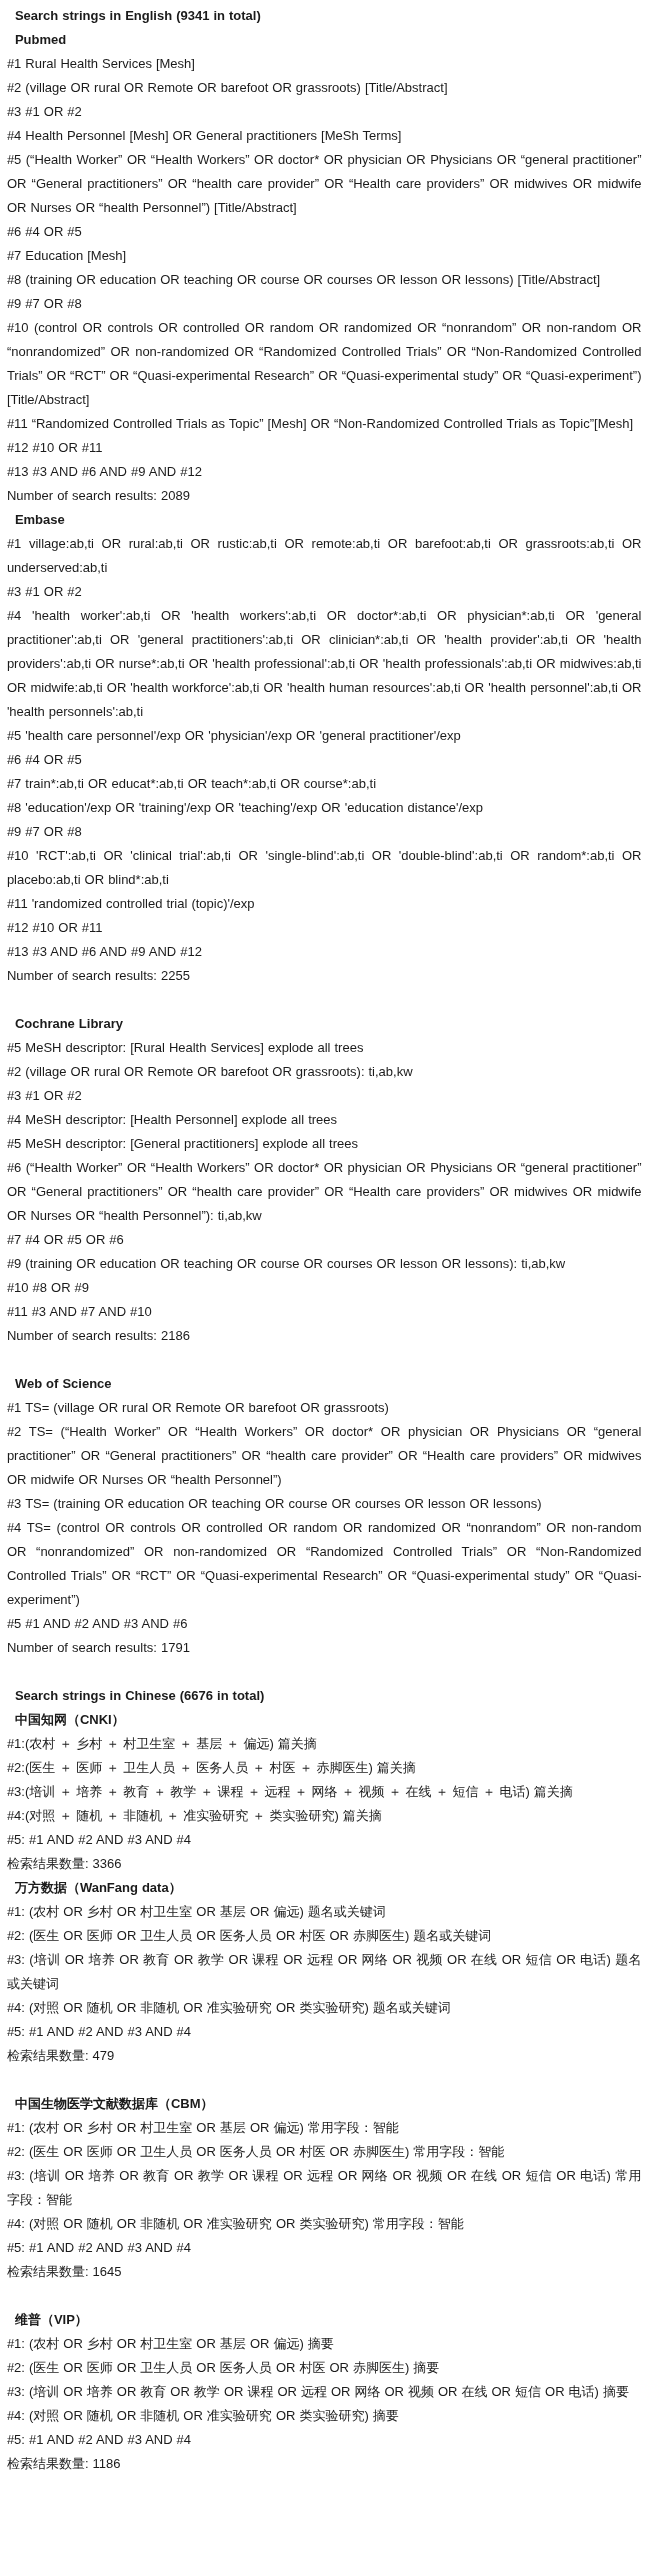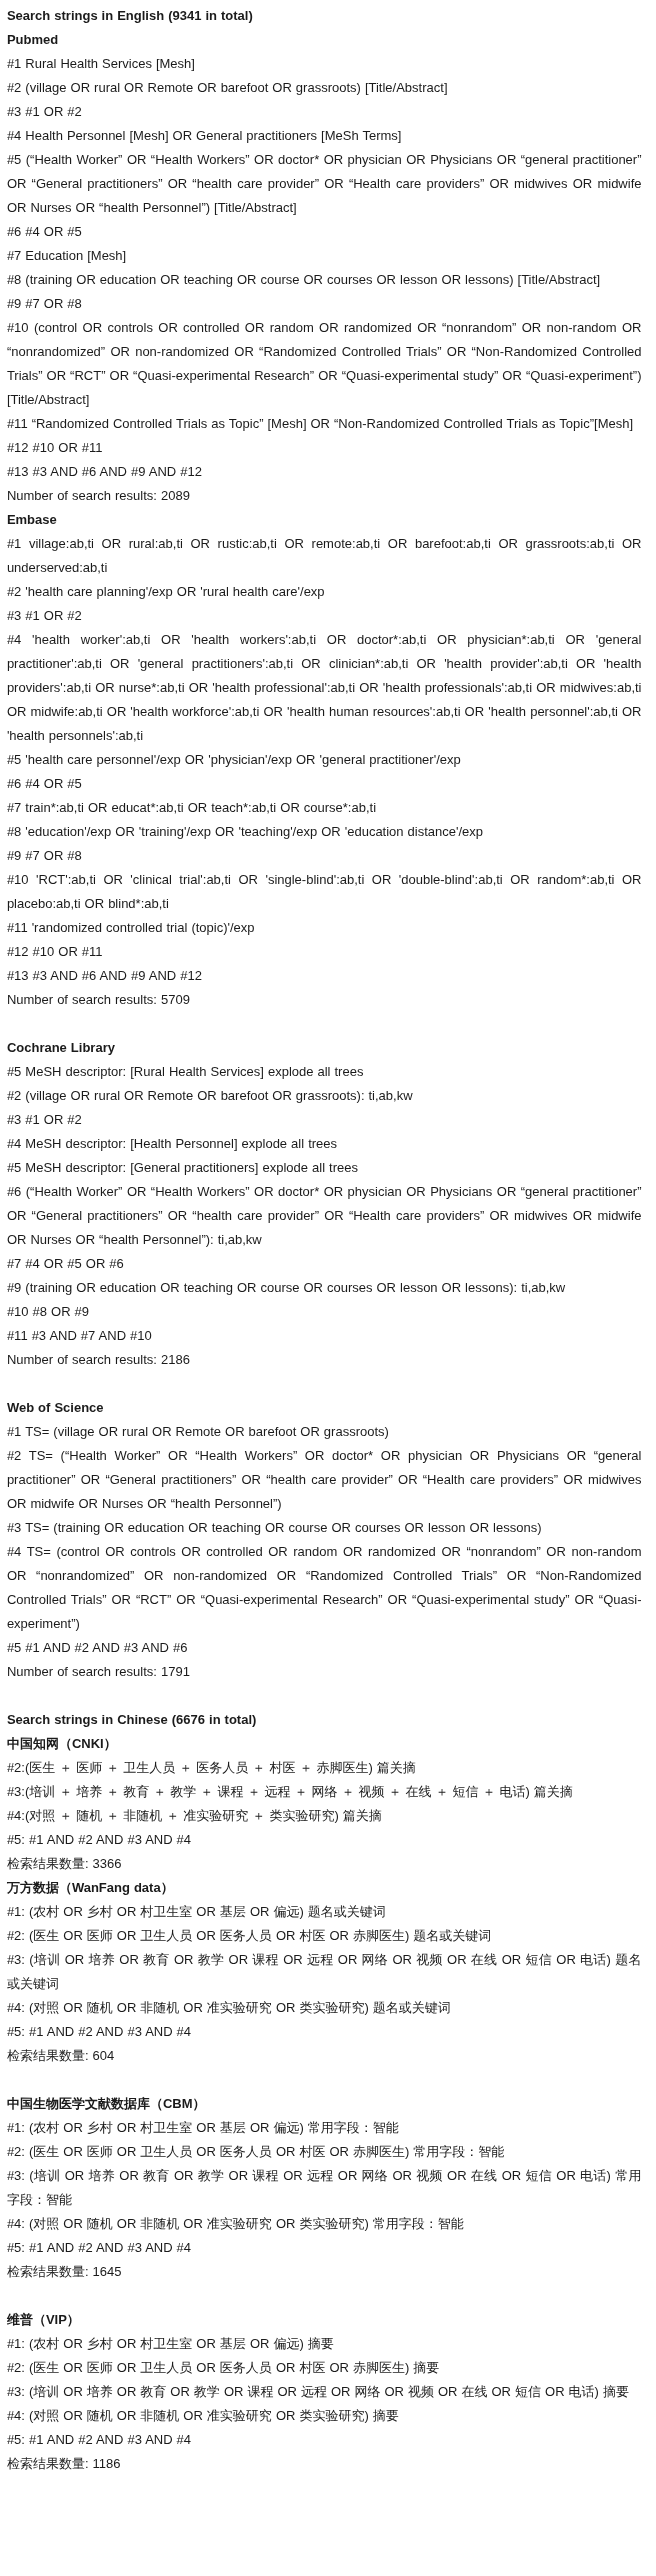--- a/index.html
+++ b/index.html
@@ -20,20 +20,21 @@
     width: 657px;
   }
   .page p {
     margin: 0;
     text-align: justify;
     word-spacing: 0.4px;
   }
   .page p.heading {
     font-weight: bold;
     text-align: left;
+    margin-left: 8px;
   }
   .spacer {
     height: 24px;
   }
 </style>
 </head>
 <body>
 
 <div class="page" id="doc-root">
     <p class="heading">Search strings in English (9341 in total)</p>
@@ -47,33 +48,32 @@
     <p>#7 Education [Mesh]</p>
     <p>#8 (training OR education OR teaching OR course OR courses OR lesson OR lessons) [Title/Abstract]</p>
     <p>#9 #7 OR #8</p>
     <p>#10 (control OR controls OR controlled OR random OR randomized OR “nonrandom” OR non-random OR “nonrandomized” OR non-randomized OR “Randomized Controlled Trials” OR “Non-Randomized Controlled Trials” OR “RCT” OR “Quasi-experimental Research” OR “Quasi-experimental study” OR “Quasi-experiment”)[Title/Abstract]</p>
     <p>#11 “Randomized Controlled Trials as Topic” [Mesh] OR “Non-Randomized Controlled Trials as Topic”[Mesh]</p>
     <p>#12 #10 OR #11</p>
     <p>#13 #3 AND #6 AND #9 AND #12</p>
     <p>Number of search results: 2089</p>
     <p class="heading">Embase</p>
     <p>#1 village:ab,ti OR rural:ab,ti OR rustic:ab,ti OR remote:ab,ti OR barefoot:ab,ti OR grassroots:ab,ti OR underserved:ab,ti</p>
-    <p>#2 'health care planning'/exp OR 'rural health care'/exp</p>
     <p>#3 #1 OR #2</p>
     <p>#4 'health worker':ab,ti OR 'health workers':ab,ti OR doctor*:ab,ti OR physician*:ab,ti OR 'general practitioner':ab,ti OR 'general practitioners':ab,ti OR clinician*:ab,ti OR 'health provider':ab,ti OR 'health providers':ab,ti OR nurse*:ab,ti OR 'health professional':ab,ti OR 'health professionals':ab,ti OR midwives:ab,ti OR midwife:ab,ti OR 'health workforce':ab,ti OR 'health human resources':ab,ti OR 'health personnel':ab,ti OR 'health personnels':ab,ti</p>
     <p>#5 'health care personnel'/exp OR 'physician'/exp OR 'general practitioner'/exp</p>
     <p>#6 #4 OR #5</p>
     <p>#7 train*:ab,ti OR educat*:ab,ti OR teach*:ab,ti OR course*:ab,ti</p>
     <p>#8 'education'/exp OR 'training'/exp OR 'teaching'/exp OR 'education distance'/exp</p>
     <p>#9 #7 OR #8</p>
     <p>#10 'RCT':ab,ti OR 'clinical trial':ab,ti OR 'single-blind':ab,ti OR 'double-blind':ab,ti OR random*:ab,ti OR placebo:ab,ti OR blind*:ab,ti</p>
     <p>#11 'randomized controlled trial (topic)'/exp</p>
     <p>#12 #10 OR #11</p>
     <p>#13 #3 AND #6 AND #9 AND #12</p>
-    <p>Number of search results: 5709</p>
+    <p>Number of search results: 2255</p>
     <div class="spacer"></div>
     <p class="heading">Cochrane Library</p>
     <p>#5 MeSH descriptor: [Rural Health Services] explode all trees</p>
     <p>#2 (village OR rural OR Remote OR barefoot OR grassroots): ti,ab,kw</p>
     <p>#3 #1 OR #2</p>
     <p>#4 MeSH descriptor: [Health Personnel] explode all trees</p>
     <p>#5 MeSH descriptor: [General practitioners] explode all trees</p>
     <p>#6 (“Health Worker” OR “Health Workers” OR doctor* OR physician OR Physicians OR “general practitioner” OR “General practitioners” OR “health care provider” OR “Health care providers” OR midwives OR midwife OR Nurses OR “health Personnel”): ti,ab,kw</p>
     <p>#7 #4 OR #5 OR #6</p>
     <p>#9 (training OR education OR teaching OR course OR courses OR lesson OR lessons): ti,ab,kw</p>
@@ -84,32 +84,33 @@
     <p class="heading">Web of Science</p>
     <p>#1 TS= (village OR rural OR Remote OR barefoot OR grassroots)</p>
     <p>#2 TS= (“Health Worker” OR “Health Workers” OR doctor* OR physician OR Physicians OR “general practitioner” OR “General practitioners” OR “health care provider” OR “Health care providers” OR midwives OR midwife OR Nurses OR “health Personnel”)</p>
     <p>#3 TS= (training OR education OR teaching OR course OR courses OR lesson OR lessons)</p>
     <p>#4 TS= (control OR controls OR controlled OR random OR randomized OR “nonrandom” OR non-random OR “nonrandomized” OR non-randomized OR “Randomized Controlled Trials” OR “Non-Randomized Controlled Trials” OR “RCT” OR “Quasi-experimental Research” OR “Quasi-experimental study” OR “Quasi-experiment”)</p>
     <p>#5 #1 AND #2 AND #3 AND #6</p>
     <p>Number of search results: 1791</p>
     <div class="spacer"></div>
     <p class="heading">Search strings in Chinese (6676 in total)</p>
     <p class="heading">中国知网（CNKI）</p>
+    <p>#1:(农村 ＋ 乡村 ＋ 村卫生室 ＋ 基层 ＋ 偏远) 篇关摘</p>
     <p>#2:(医生 ＋ 医师 ＋ 卫生人员 ＋ 医务人员 ＋ 村医 ＋ 赤脚医生) 篇关摘</p>
     <p>#3:(培训 ＋ 培养 ＋ 教育 ＋ 教学 ＋ 课程 ＋ 远程 ＋ 网络 ＋ 视频 ＋ 在线 ＋ 短信 ＋ 电话) 篇关摘</p>
     <p>#4:(对照 ＋ 随机 ＋ 非随机 ＋ 准实验研究 ＋ 类实验研究) 篇关摘</p>
     <p>#5: #1 AND #2 AND #3 AND #4</p>
     <p>检索结果数量: 3366</p>
     <p class="heading">万方数据（WanFang data）</p>
     <p>#1: (农村 OR 乡村 OR 村卫生室 OR 基层 OR 偏远) 题名或关键词</p>
     <p>#2: (医生 OR 医师 OR 卫生人员 OR 医务人员 OR 村医 OR 赤脚医生) 题名或关键词</p>
     <p>#3: (培训 OR 培养 OR 教育 OR 教学 OR 课程 OR 远程 OR 网络 OR 视频 OR 在线 OR 短信 OR 电话) 题名或关键词</p>
     <p>#4: (对照 OR 随机 OR 非随机 OR 准实验研究 OR 类实验研究) 题名或关键词</p>
     <p>#5: #1 AND #2 AND #3 AND #4</p>
-    <p>检索结果数量: 604</p>
+    <p>检索结果数量: 479</p>
     <div class="spacer"></div>
     <p class="heading">中国生物医学文献数据库（CBM）</p>
     <p>#1: (农村 OR 乡村 OR 村卫生室 OR 基层 OR 偏远) 常用字段：智能</p>
     <p>#2: (医生 OR 医师 OR 卫生人员 OR 医务人员 OR 村医 OR 赤脚医生) 常用字段：智能</p>
     <p>#3: (培训 OR 培养 OR 教育 OR 教学 OR 课程 OR 远程 OR 网络 OR 视频 OR 在线 OR 短信 OR 电话) 常用字段：智能</p>
     <p>#4: (对照 OR 随机 OR 非随机 OR 准实验研究 OR 类实验研究) 常用字段：智能</p>
     <p>#5: #1 AND #2 AND #3 AND #4</p>
     <p>检索结果数量: 1645</p>
     <div class="spacer"></div>
     <p class="heading">维普（VIP）</p>

